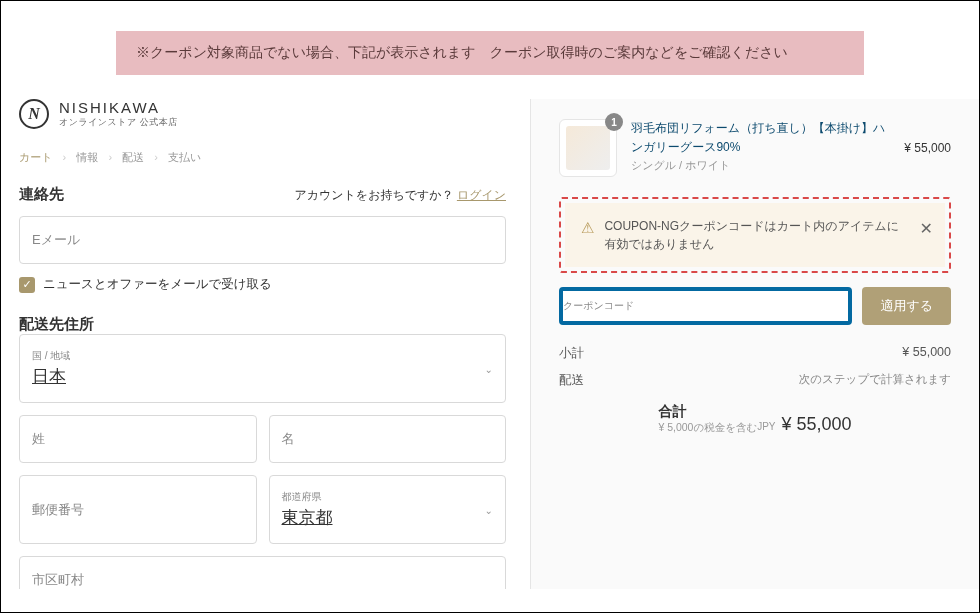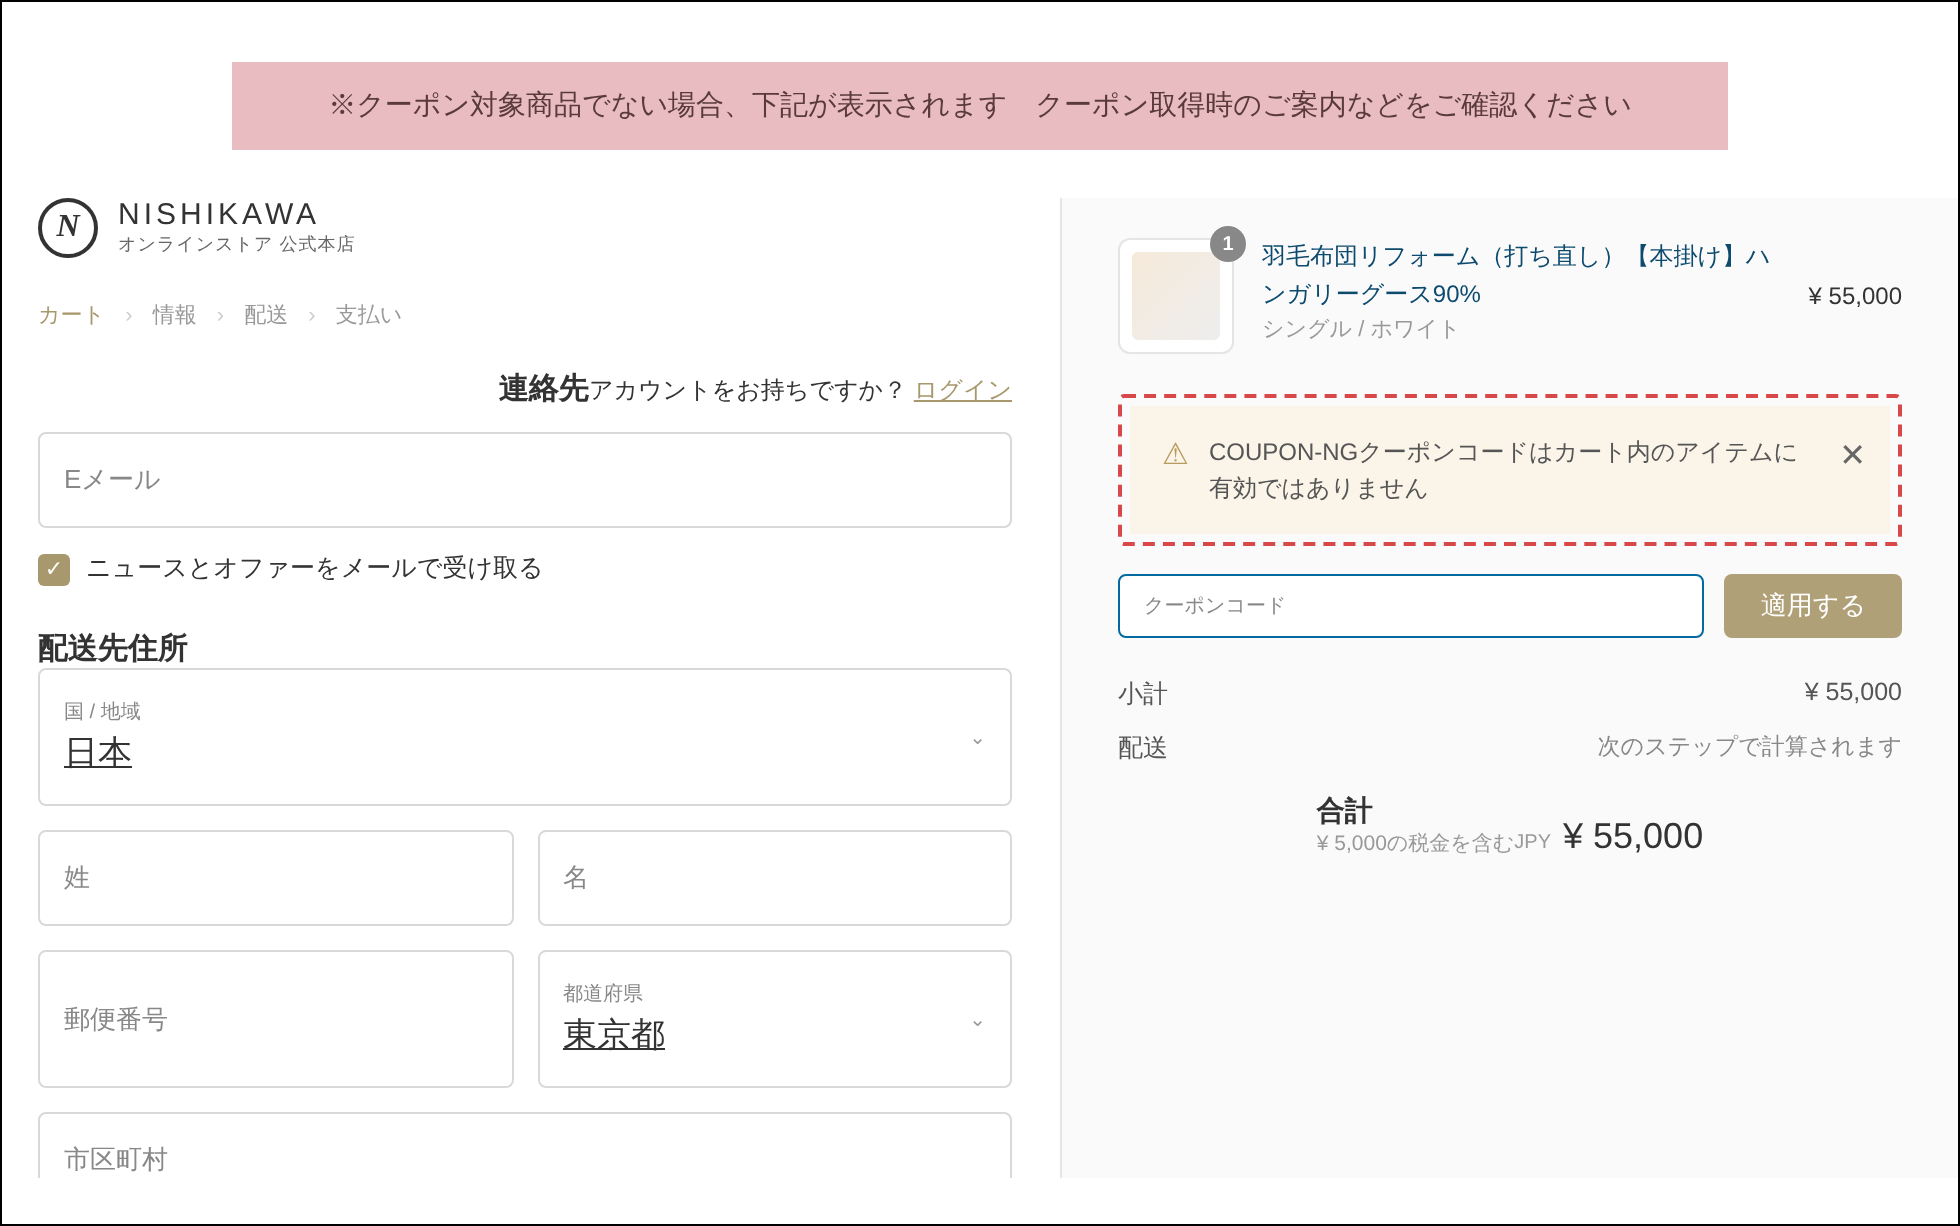--- a/index.html
+++ b/index.html
@@ -13,21 +13,21 @@
       width: 980px;
       height: 613px;
       border: 1px solid #000;
       margin: 0 auto;
       overflow: hidden;
       position: relative;
     }
     .banner {
       background: #e8bcc0;
       color: #5a3a3a;
-      text-align: center;
+      text-align: left;
       padding: 13px 20px;
       margin: 30px 115px 24px 115px;
       font-size: 14px;
       font-weight: 500;
     }
     .container {
       display: flex;
       height: 490px;
     }
     .left-panel {
@@ -49,21 +49,21 @@
       font-style: italic; font-family: serif; font-weight: bold; font-size: 16px;
     }
     .brand-text { display: flex; flex-direction: column; }
     .brand-name { font-size: 15px; letter-spacing: 2px; font-weight: 400; }
     .brand-sub { font-size: 9px; color: #666; letter-spacing: 0.5px; }
     
     .breadcrumb { font-size: 11px; color: #999; margin-bottom: 20px; margin-top: 21px; }
     .breadcrumb .active { color: #a8986d; }
     .breadcrumb-sep { margin: 0 7px; color: #ccc; }
     
-    .section-header { display: flex; justify-content: flex-end; align-items: baseline; margin-bottom: 12px; }
+    .section-header { display: flex; justify-content: space-between; align-items: baseline; margin-bottom: 12px; }
     .section-title { font-size: 15px; font-weight: 700; }
     .login-prompt { font-size: 12px; }
     .login-prompt a { color: #a8986d; text-decoration: underline; }
     
     .field {
       border: 1px solid #d9d9d9; border-radius: 4px; background: #fff;
       padding: 14px 12px; margin-bottom: 12px; font-size: 13px;
       position: relative; display: flex; flex-direction: column; justify-content: center;
     }
     .field .float-label { font-size: 10px; color: #888; margin-bottom: 2px; }
@@ -103,22 +103,22 @@
     .alert {
       background: #faf4e9; padding: 14px 38px 14px 16px;
       display: flex; align-items: flex-start; gap: 10px; font-size: 12px;
       color: #555; position: relative; line-height: 1.5;
     }
     .alert-icon { color: #b89b5c; font-size: 15px; flex-shrink: 0; }
     .alert-close { position: absolute; right: 12px; top: 14px; font-size: 16px; color: #666; cursor: pointer; }
     
     .coupon-row { display: flex; gap: 10px; margin-bottom: 20px; }
     .coupon-input {
-      flex: 1; border: 1px solid #0369a1; border-radius: 4px; background: #fff;
-      padding: 8px 12px; display: flex; flex-direction: column;
+      flex: 1; border: 4px solid #0369a1; border-radius: 4px; background: #fff;
+      padding: 8px 0; display: flex; flex-direction: column;
     }
     .coupon-input .float-label { font-size: 10px; color: #888; }
     .coupon-input .field-value { font-size: 13px; color: #333; }
     .apply-btn {
       background: #b0a077; color: #fff; border: none; border-radius: 4px;
       padding: 0 18px; font-size: 13px; cursor: pointer;
     }
     
     .totals-line { display: flex; justify-content: space-between; font-size: 12.5px; margin-bottom: 10px; color: #555; }
     .totals-line .calc-later { color: #888; font-size: 11.5px; }

